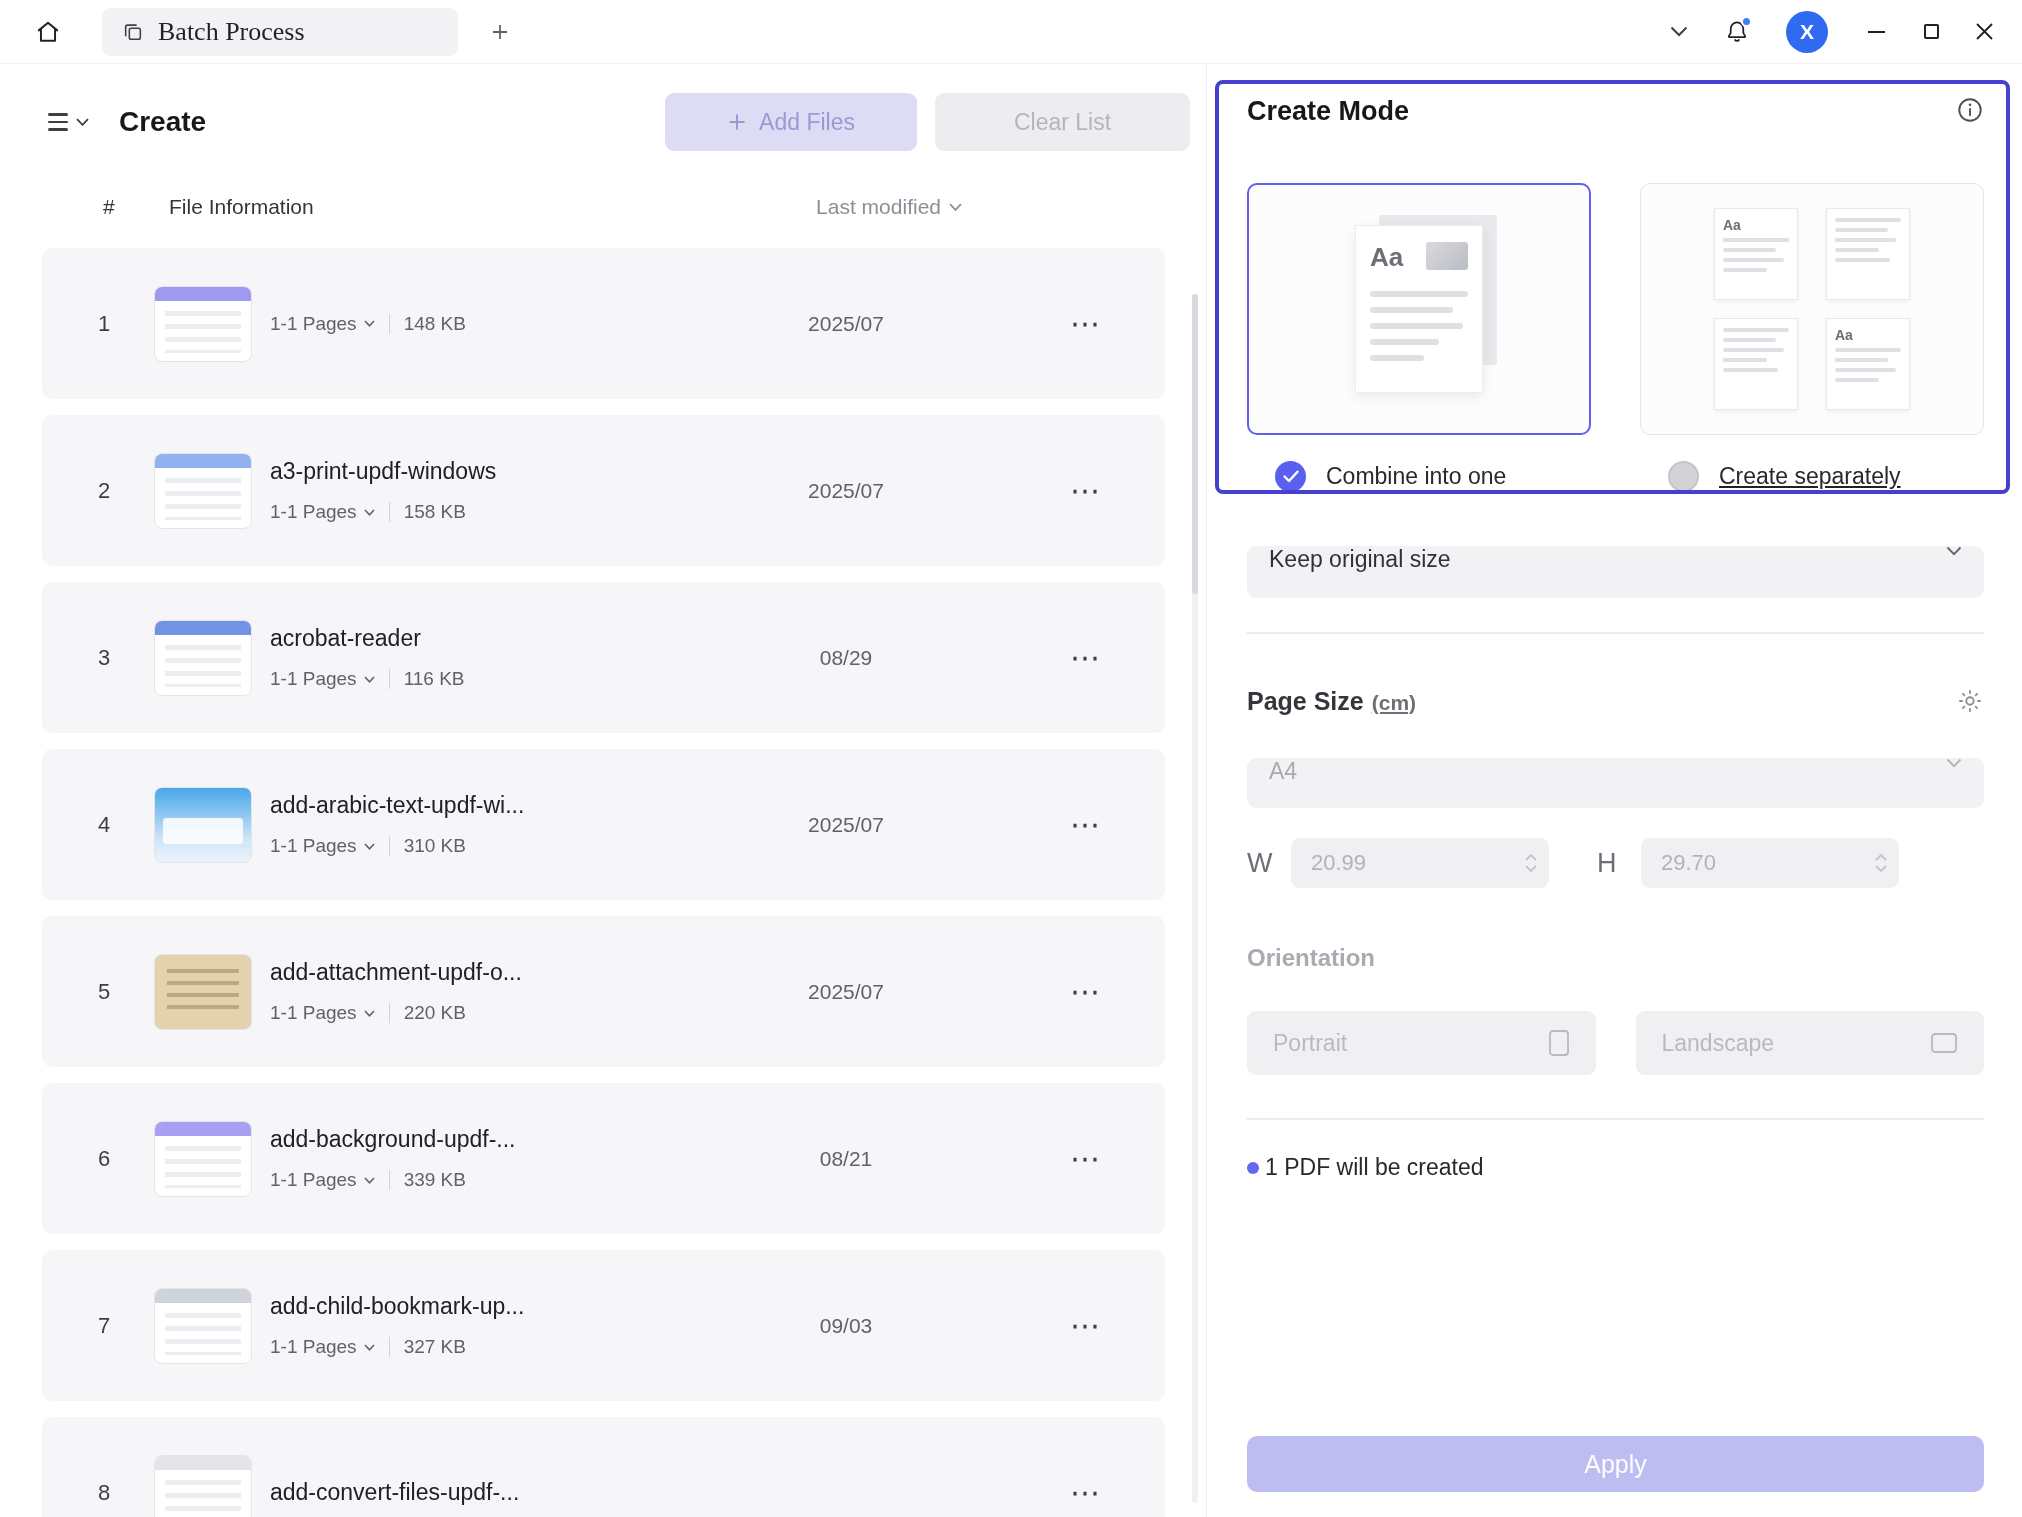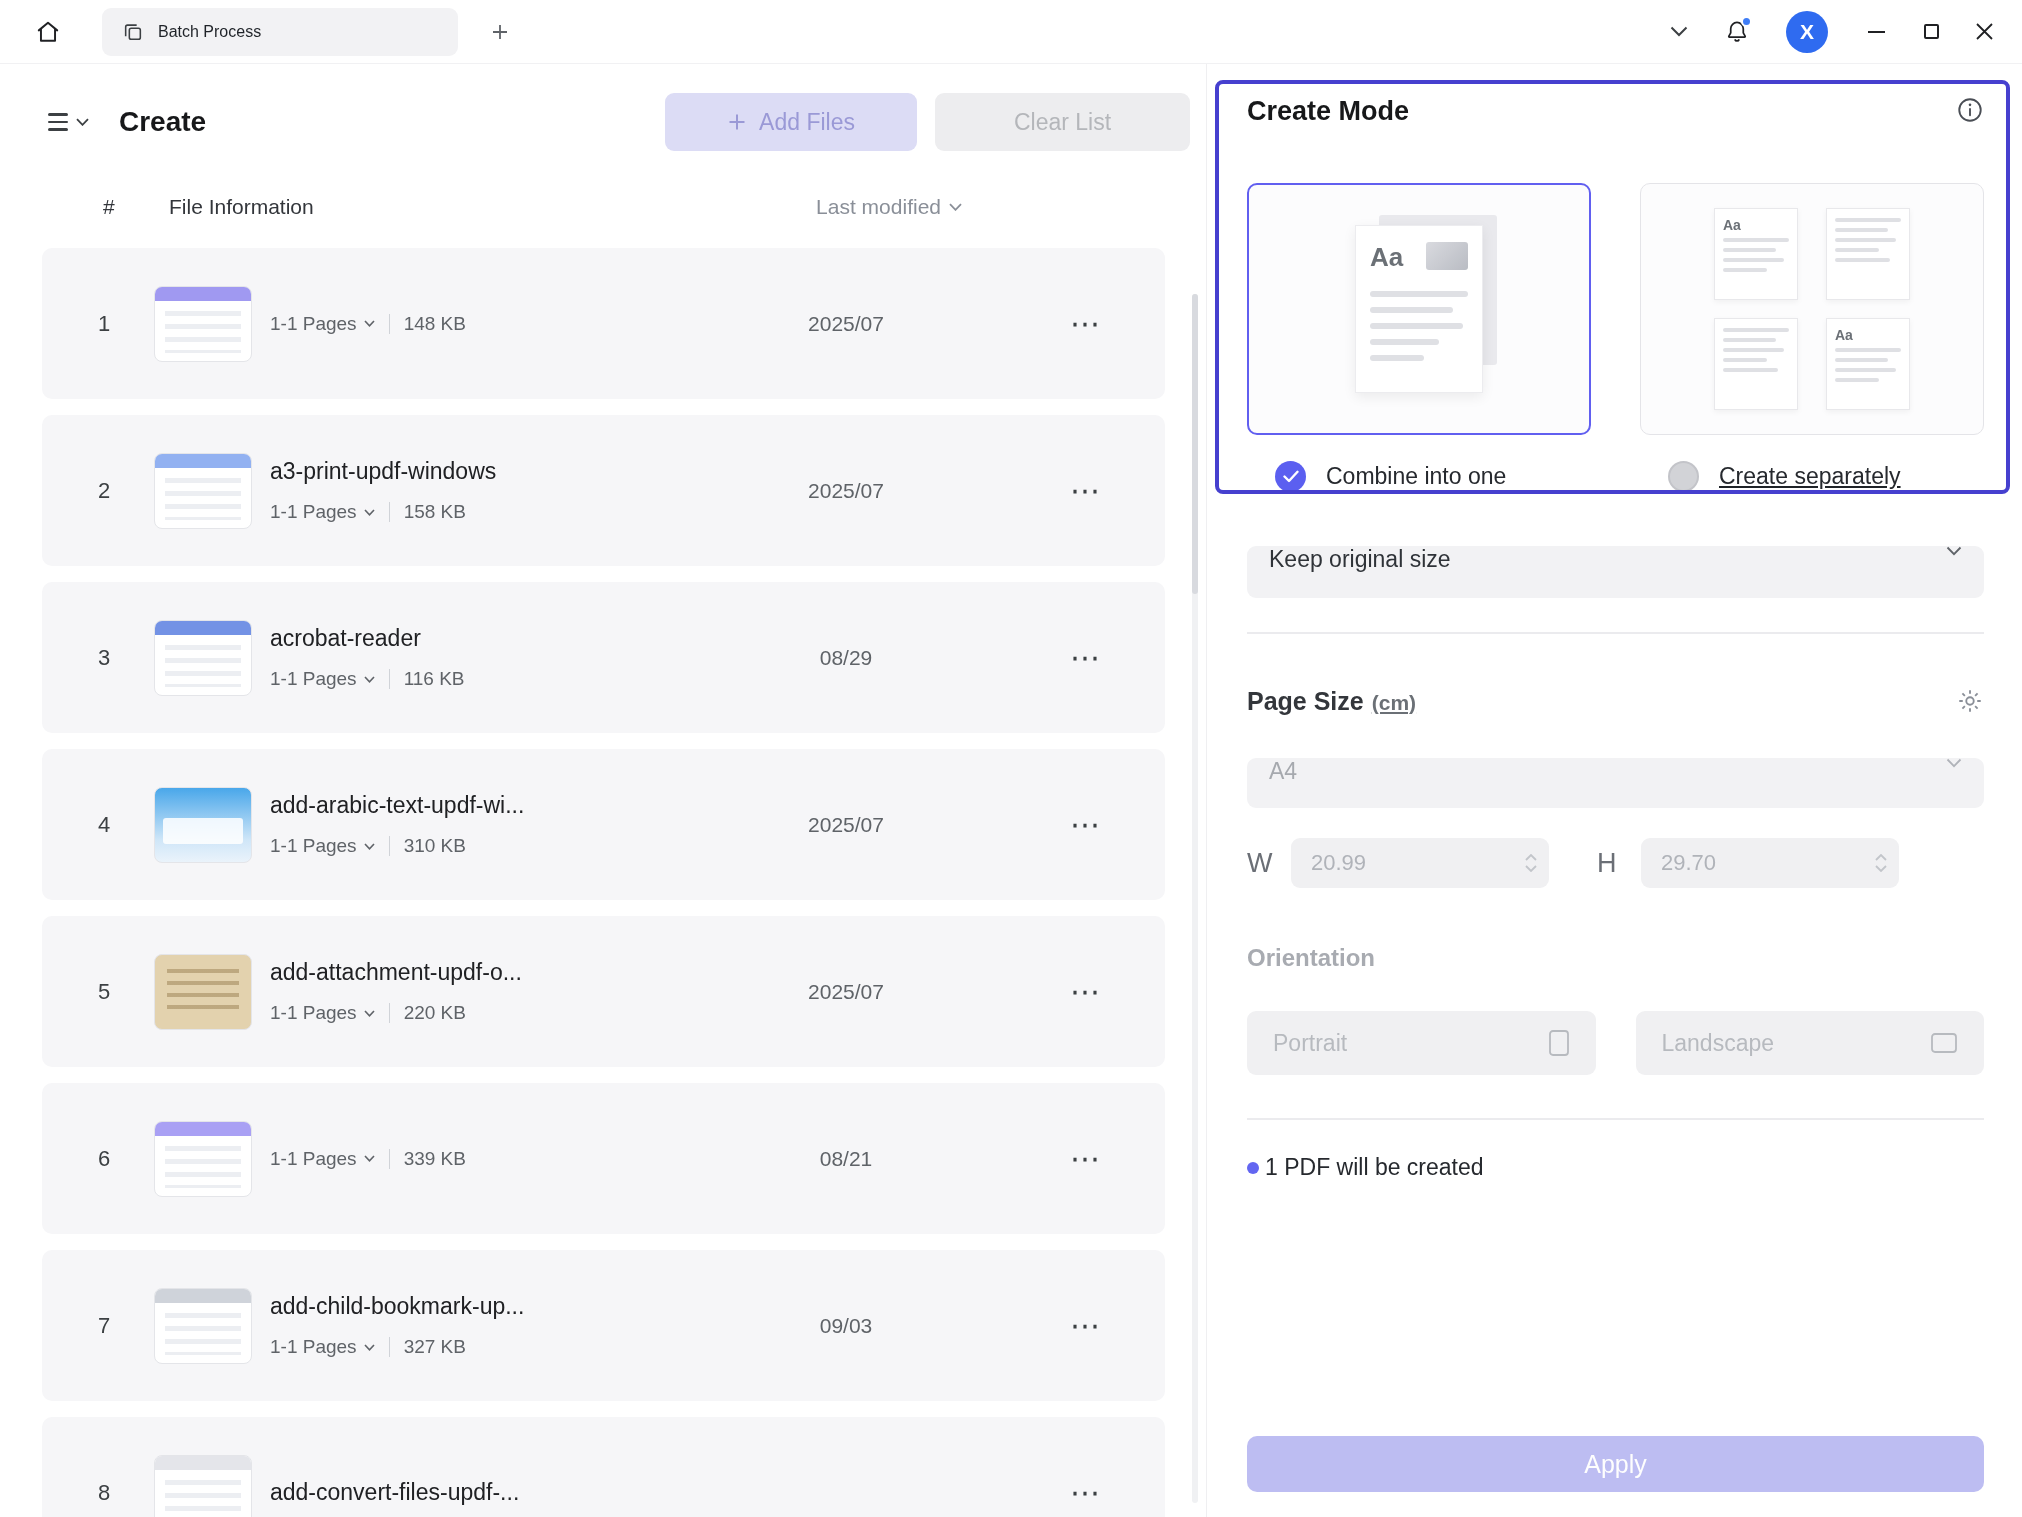--- a/index.html
+++ b/index.html
@@ -10,21 +10,21 @@
 
   
   .titlebar { height:64px; flex:none; display:flex; align-items:center;
     padding-left:24px; border-bottom:1px solid #f1f1f3; background:#fff; }
   .tb-btn { background:none; border:none; cursor:pointer; display:flex;
     align-items:center; justify-content:center; color:#3c4043; }
   .home-btn { width:48px; height:48px; border-radius:8px; }
   .tab { margin-left:30px; height:48px; width:356px; background:#f2f2f4;
     border-radius:9px; display:flex; align-items:center; padding:0 20px; gap:14px;
     cursor:pointer; }
-  .tab-label { font-size:16px; color:#1f2328; }
+  .tab-label { font-size:26px; color:#1f2328;font-family:Liberation Serif, serif; }
   .newtab-btn { margin-left:22px; width:40px; height:40px; border-radius:8px; }
   .tb-right { margin-left:auto; display:flex; align-items:center; gap:36px;
     padding-right:28px; }
   .bell-wrap { position:relative; }
   .bell-dot { position:absolute; top:-3px; right:-2px; width:11px; height:11px;
     border-radius:50%; background:#3f7df6; border:2px solid #fff; }
   .avatar { width:42px; height:42px; border-radius:50%; background:#2f6bf0;
     color:#fff; font-size:21px; font-weight:bold; display:flex; align-items:center;
     justify-content:center; cursor:pointer; }
   .win-min { width:24px; height:24px; }
@@ -400,20 +400,21 @@
         <span>220 KB</span>
       </div>
     </div>
     <div class="file-date">2025/07</div>
     <button class="more-btn">⋯</button>
   </div>
           <div class="file-row">
     <div class="row-num">6</div>
     <div class="thumb-box window" style="--tc: #9a8ff2;"></div>
     <div class="file-meta">
+      <div class="file-name">add-background-updf-...</div>
       <div class="file-subline">
         <span class="pages-dd">
           <span>1-1 Pages</span>
           <svg width="11" height="7" viewBox="0 0 11 7" fill="none" stroke="#5f6368" stroke-width="1.6">
                     <path d="M1 1 5.5 5.8 10 1"></path>
                   </svg>
         </span>
         <span class="sub-sep"></span>
         <span>339 KB</span>
       </div>

